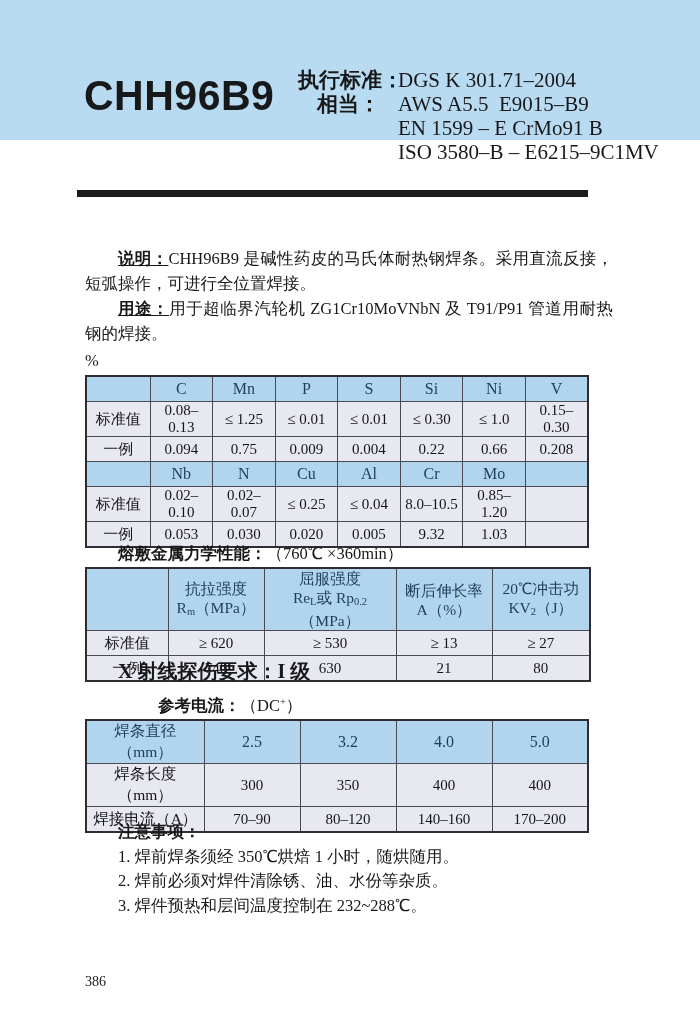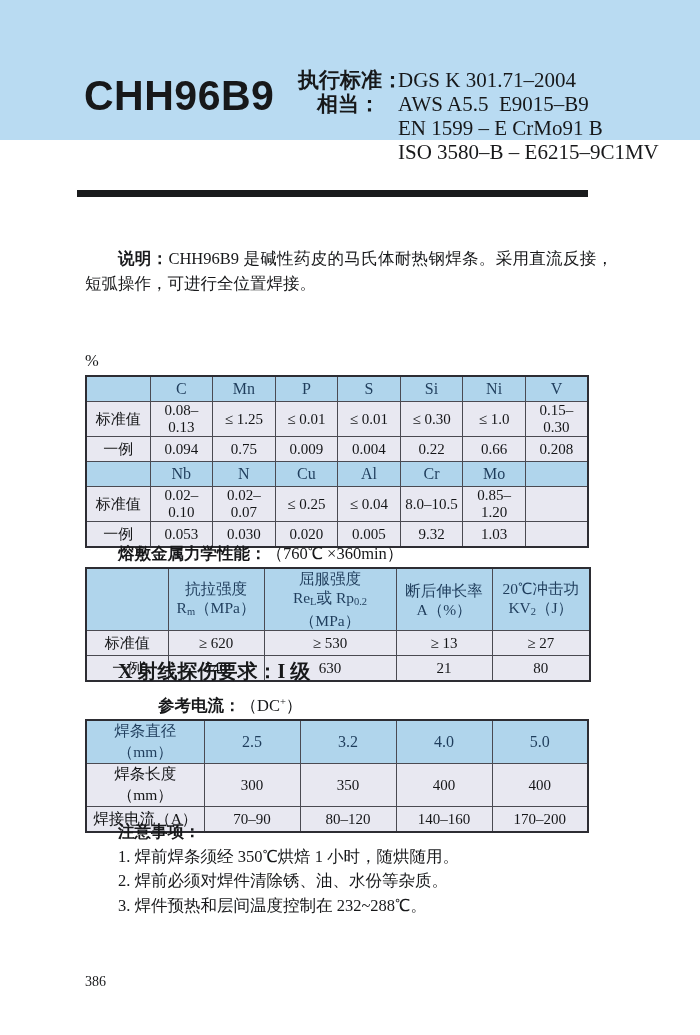--- a/index.html
+++ b/index.html
@@ -16,21 +16,21 @@
   }
   .standards { position:absolute; left:298px; top:68px; font-size:21px; line-height:24px; }
   .std-row { display:flex; }
   .std-lbl { width:82px; text-align:right; font-weight:bold; white-space:pre; }
   .std-val { margin-left:18px; white-space:pre; }
   .bar { position:absolute; left:77px; top:190px; width:511px; height:7px; background:#1a1b1d; }
 
   
   .paras { position:absolute; left:85px; top:246px; width:528px; font-size:16.5px; line-height:25px; }
   .paras p { margin:0; text-indent:2em; text-align:justify; }
-  .inl-lbl { font-weight:bold; }
+  .inl-lbl { font-weight:bold;text-decoration:underline; }
 
   .sec-title { font-weight:bold; font-size:16.5px; }
   .cond { font-weight:normal; }
 
   .chem-title-row { position:absolute; left:85px; top:351px; width:505px; display:flex; justify-content:space-between; }
   .chem-title-row .sec-title { padding-left:33px; }
   .unit { font-size:16.5px; margin-right:28px; font-weight:normal; }
 
   
   table { border-collapse:collapse; table-layout:fixed; width:504px; background:#ffffff; }
@@ -82,20 +82,21 @@
       <div class="std-row">
         <span class="std-lbl"></span>
         <span class="std-val">ISO 3580–B – E6215–9C1MV</span>
       </div>
     </div>
   </div>
   <div class="bar"></div>
 
   <div class="paras">
     <p><span class="inl-lbl">说明：</span><span>CHH96B9 是碱性药皮的马氏体耐热钢焊条。采用直流反接，短弧操作，可进行全位置焊接。</span></p>
+    <p><span class="inl-lbl">用途：</span><span>用于超临界汽轮机 ZG1Cr10MoVNbN 及 T91/P91 管道用耐热钢的焊接。</span></p>
   </div>
 
   <div class="chem-title-row">
     <span class="unit">%</span>
   </div>
   <table class="tbl chem-tbl">
     <colgroup>
         <col style="width:64px">
         <col>
         <col>

